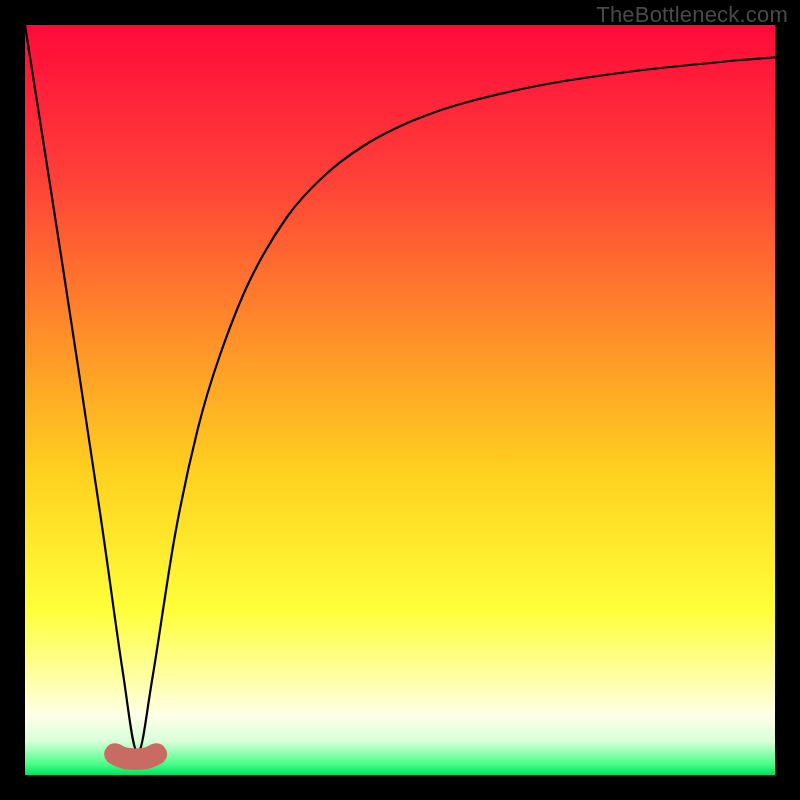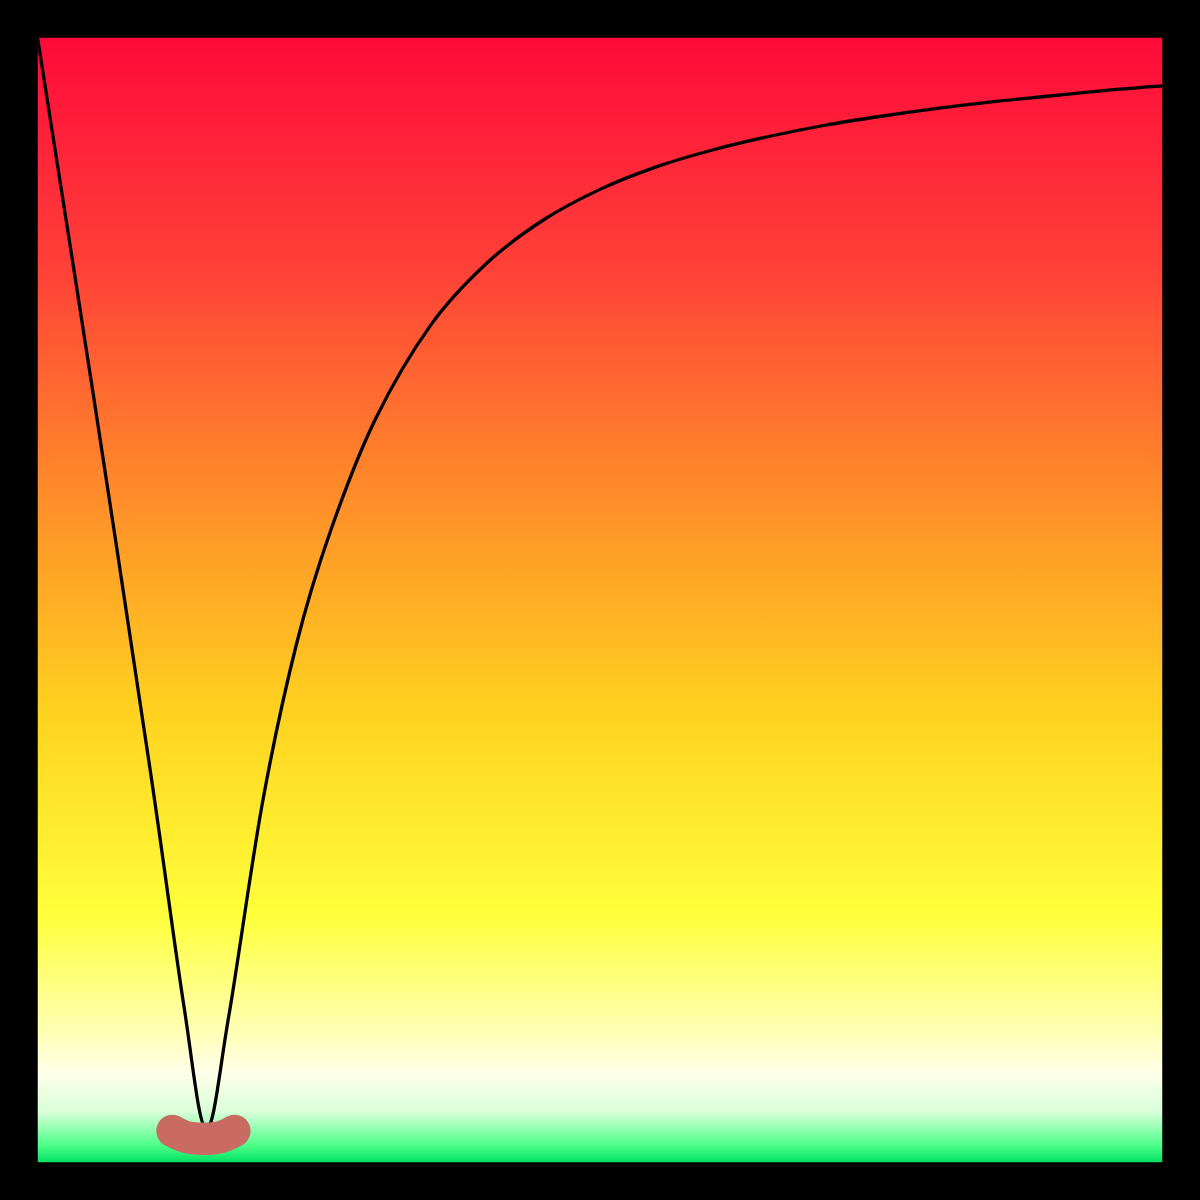--- a/index.html
+++ b/index.html
@@ -37,20 +37,21 @@
     height: 750px;
   }
   svg {
     display: block;
   }
 </style>
 </head>
 <body>
 
 <div class="frame">
+  <div class="watermark">TheBottleneck.com</div>
 
   <div class="plot">
     <svg id="plot-svg" width="750" height="750" viewBox="0 0 750 750">
         <defs>
           <linearGradient id="bg-grad" x1="0" y1="0" x2="0" y2="1">
             <stop offset="0.00%" stop-color="#ff0a3a"></stop>
             <stop offset="20.00%" stop-color="#ff3f38"></stop>
             <stop offset="40.00%" stop-color="#ff8a2a"></stop>
             <stop offset="60.00%" stop-color="#ffd21f"></stop>
             <stop offset="78.00%" stop-color="#ffff3a"></stop>

